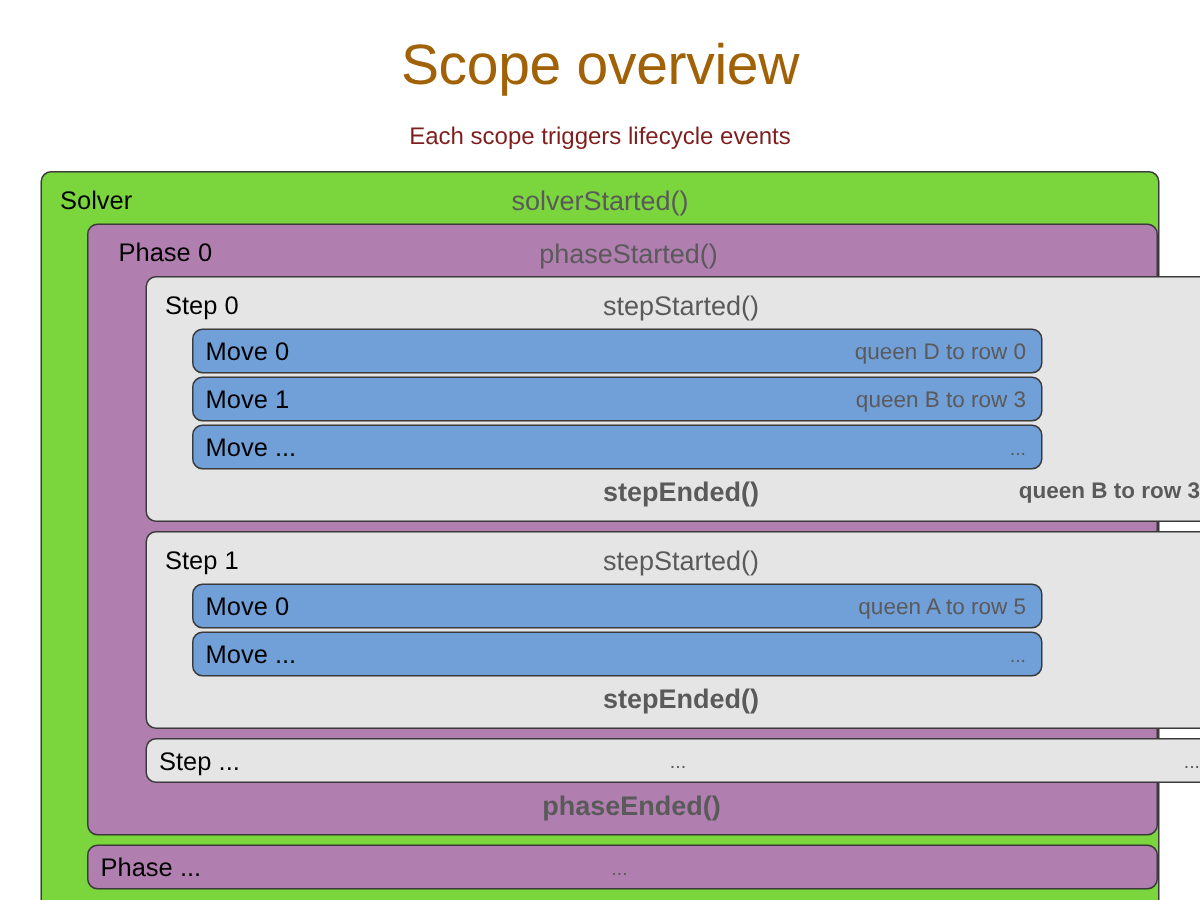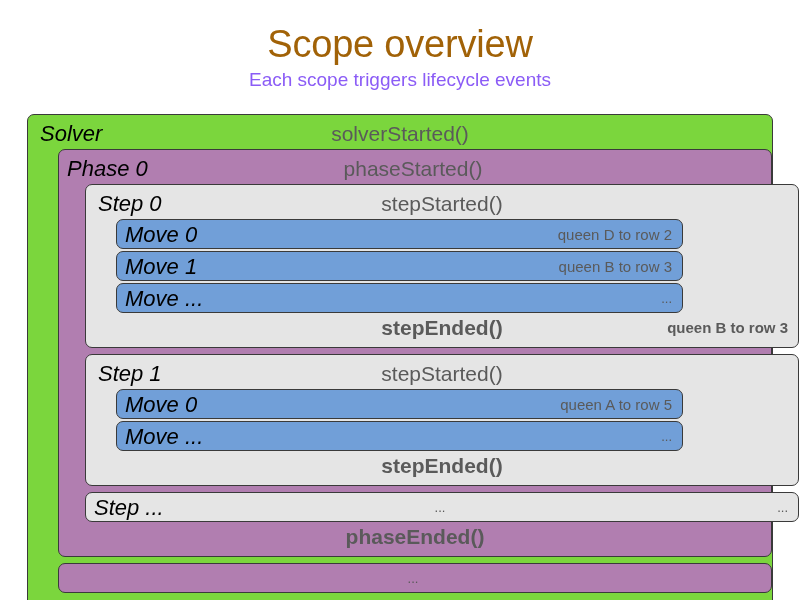--- a/index.html
+++ b/index.html
@@ -21,24 +21,24 @@
     padding-top: 22px;
   }
   .title {
     font-size: 38px;
     font-weight: normal;
     color: #a16207;
     line-height: 44px;
     letter-spacing: -0.2px;
   }
   .subtitle {
-    font-size: 19px;
-    color: #8b5cf6;
+    font-size: 16px;
+    color: #7f1d1d;
     line-height: 20px;
-    margin-top: 4px;
+    margin-top: 16px;
   }
 
   
   .diagram {
     position: absolute;
     left: 27px;
     top: 114px;
     width: 746px;
     height: 458px;
   }
@@ -52,21 +52,21 @@
   }
   .scope-solver {
     background: #7BD63D;
     width: 746px;
     padding: 4px 0 4px 4px;
   }
   .scope-phase {
     background: #B17EB0;
     width: 714px;
     margin-left: 26px;
-    padding: 4px 0 4px 0;
+    padding: 4px 0 4px 12px;
   }
   .scope-step {
     background: #e5e5e5;
     width: 714px;
     margin-left: 26px;
     padding: 4px 0 4px 4px;
   }
   .scope-move {
     background: #719FD8;
     width: 567px;
@@ -78,29 +78,28 @@
   .row {
     position: relative;
     height: 30px;
     line-height: 30px;
     box-sizing: border-box;
   }
   .row-name {
     position: absolute;
     left: 8px;
     top: 0;
-    font-size: 22px;
+    font-size: 17px;
     color: #000000;
     white-space: nowrap;
-    font-style: italic;
   }
   .row-event {
     position: absolute;
     top: 0;
-    font-size: 21px;
+    font-size: 18px;
     color: #5a5a5a;
     white-space: nowrap;
     text-align: center;
   }
   .row-value {
     position: absolute;
     top: 0;
     right: 10px;
     font-size: 15px;
     color: #5a5a5a;
@@ -155,21 +154,21 @@
       <div class="scope scope-step step-block">
         <div class="row c-step">
           <span class="row-name">Step 0</span>
           <span class="row-event">stepStarted()</span>
         </div>
 
         <div class="moves">
           <div class="scope scope-move">
             <div class="row c-move">
               <span class="row-name">Move 0</span>
-              <span class="row-value">queen D to row 2</span>
+              <span class="row-value">queen D to row 0</span>
             </div>
           </div>
           <div class="scope scope-move">
             <div class="row c-move">
               <span class="row-name">Move 1</span>
               <span class="row-value">queen B to row 3</span>
             </div>
           </div>
           <div class="scope scope-move">
             <div class="row c-move">
@@ -219,20 +218,21 @@
         </div>
       </div>
 
       <div class="footer-row">
         <span class="row-event" style="left:4px;right:4px;">phaseEnded()</span>
       </div>
     </div>
 
     <div class="scope scope-phase" style="padding:0;height:30px;margin-top:6px;">
       <div class="row c-phase">
+        <span class="row-name">Phase ...</span>
         <span class="row-event ellipsis-sm">...</span>
       </div>
     </div>
 
     <div class="footer-row">
       <span class="row-event" style="left:0;right:4px;">solverEnded()</span>
     </div>
   </div>
 
 </div>

